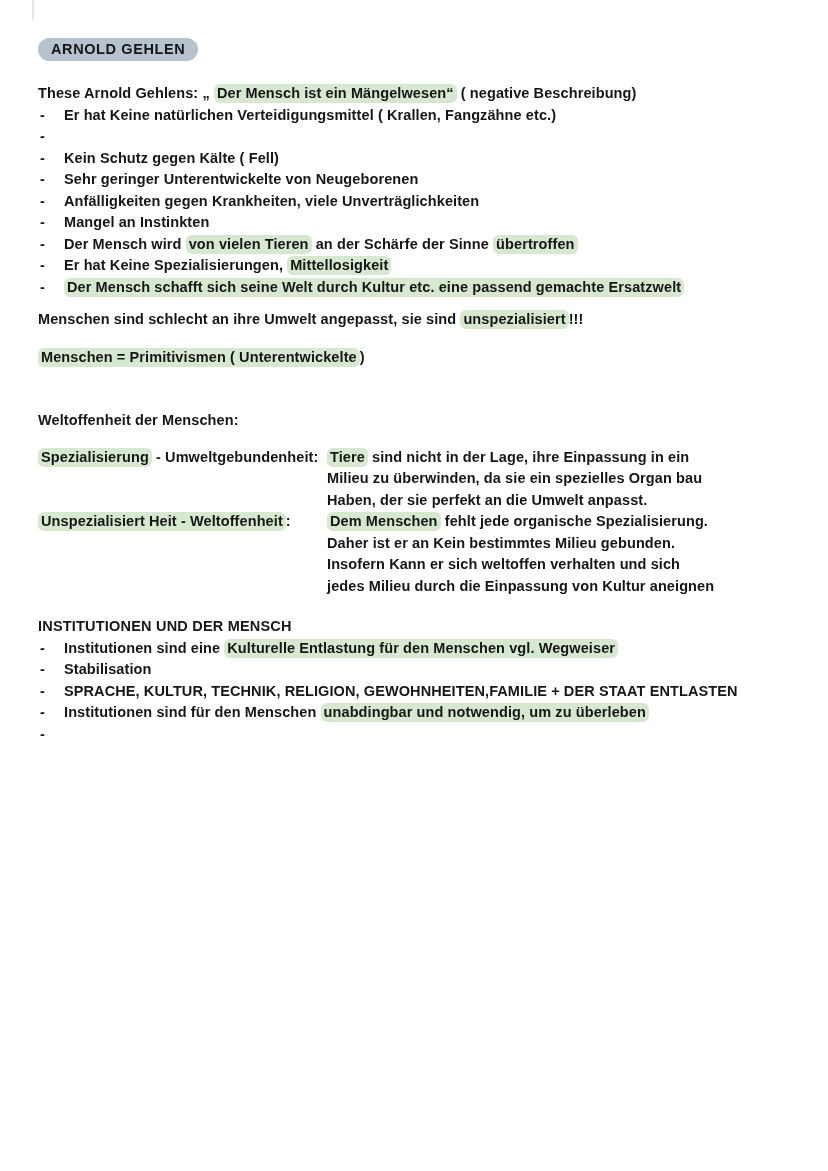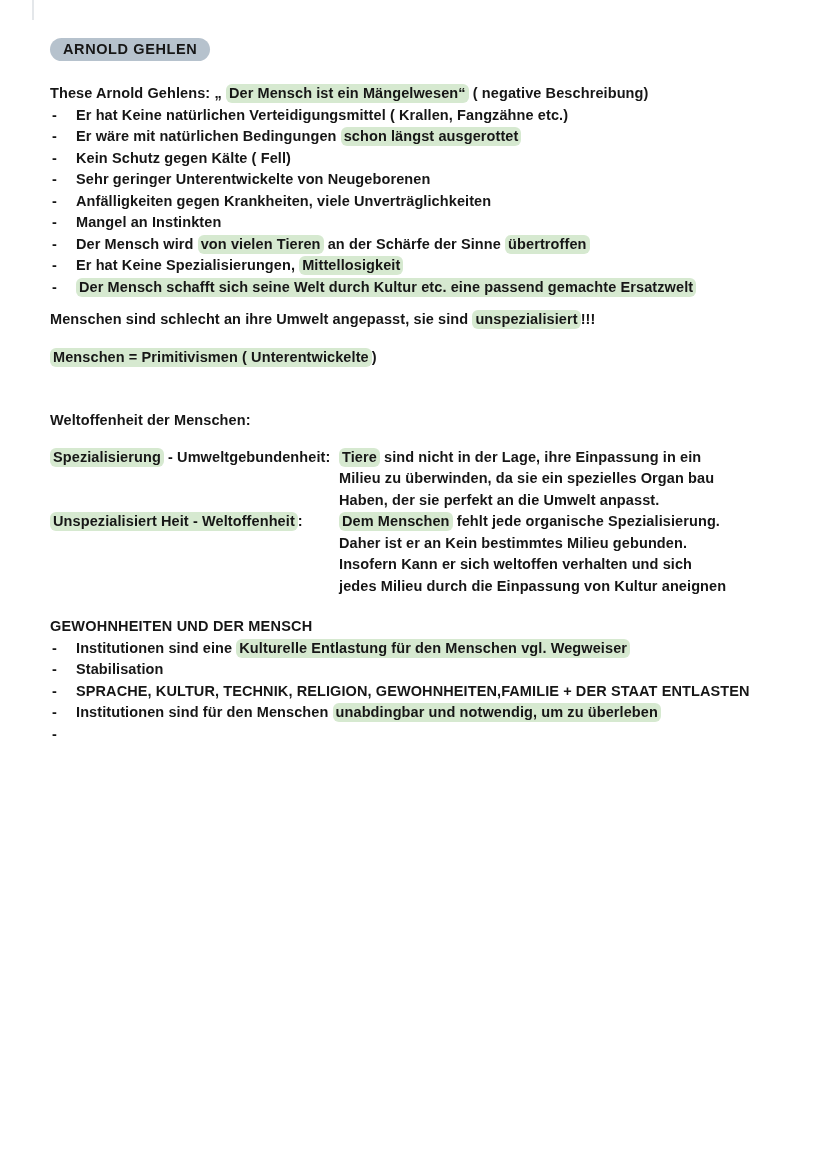--- a/index.html
+++ b/index.html
@@ -14,21 +14,21 @@
     font-size: 14.5px;
     color: var(--ink, #161616);
     letter-spacing: 0.1px;
   }
   .edge-mark {
     position: absolute;
     left: 32px; top: 0;
     width: 2px; height: 20px;
     background: #e4e7ea;
   }
-  .content { padding: 38px 30px 0 38px; margin-left: 12px; }
+  .content { padding: 38px 30px 0 38px; }
   .title-pill {
     display: inline-block;
     background: var(--title-bg, #b6c2cd);
     border-radius: 12px;
     padding: 3px 13px 4px 13px;
     margin-bottom: 22px;
     letter-spacing: 0.6px;
   }
   .block { line-height: 21.5px; white-space: nowrap; }
   .gap-sm  { margin-top: 11px; }
@@ -61,21 +61,20 @@
     </div>
     <div>
         <div class="block p"><span class="seg">These Arnold Gehlens: „ </span><span class="hl">Der Mensch ist ein Mängelwesen“</span><span class="seg"> ( negative Beschreibung)</span></div>
         <div class="block bullets">
           <div class="bullet">
             <span class="dash">-</span>
             <span class="bullet-text"><span class="seg">Er hat Keine natürlichen Verteidigungsmittel ( Krallen, Fangzähne etc.)</span></span>
           </div>
           <div class="bullet">
             <span class="dash">-</span>
-            <span class="bullet-text"><span class="seg">Er wäre mit natürlichen Bedingungen </span><span class="hl">schon längst ausgerottet</span></span>
           </div>
           <div class="bullet">
             <span class="dash">-</span>
             <span class="bullet-text"><span class="seg">Kein Schutz gegen Kälte ( Fell)</span></span>
           </div>
           <div class="bullet">
             <span class="dash">-</span>
             <span class="bullet-text"><span class="seg">Sehr geringer Unterentwickelte von Neugeborenen</span></span>
           </div>
           <div class="bullet">
@@ -114,21 +113,21 @@
           <div class="def-row">
             <div class="def-label"><span class="hl">Unspezialisiert Heit - Weltoffenheit</span><span class="seg">:</span></div>
             <div class="def-lines">
               <div class="def-line"><span class="hl">Dem Menschen</span><span class="seg"> fehlt jede organische Spezialisierung.</span></div>
               <div class="def-line"><span class="seg">Daher ist er an Kein bestimmtes Milieu gebunden.</span></div>
               <div class="def-line"><span class="seg">Insofern Kann er sich weltoffen verhalten und sich</span></div>
               <div class="def-line"><span class="seg">jedes Milieu durch die Einpassung von Kultur aneignen</span></div>
             </div>
           </div>
         </div>
-        <div class="block h2 gap-lg"><span class="seg">GEWOHNHEITEN UND DER MENSCH</span></div>
+        <div class="block h2 gap-lg"><span class="seg">INSTITUTIONEN UND DER MENSCH</span></div>
         <div class="block bullets">
           <div class="bullet">
             <span class="dash">-</span>
             <span class="bullet-text"><span class="seg">Institutionen sind eine </span><span class="hl">Kulturelle Entlastung für den Menschen vgl. Wegweiser</span></span>
           </div>
           <div class="bullet">
             <span class="dash">-</span>
             <span class="bullet-text"><span class="seg">Stabilisation</span></span>
           </div>
           <div class="bullet">

